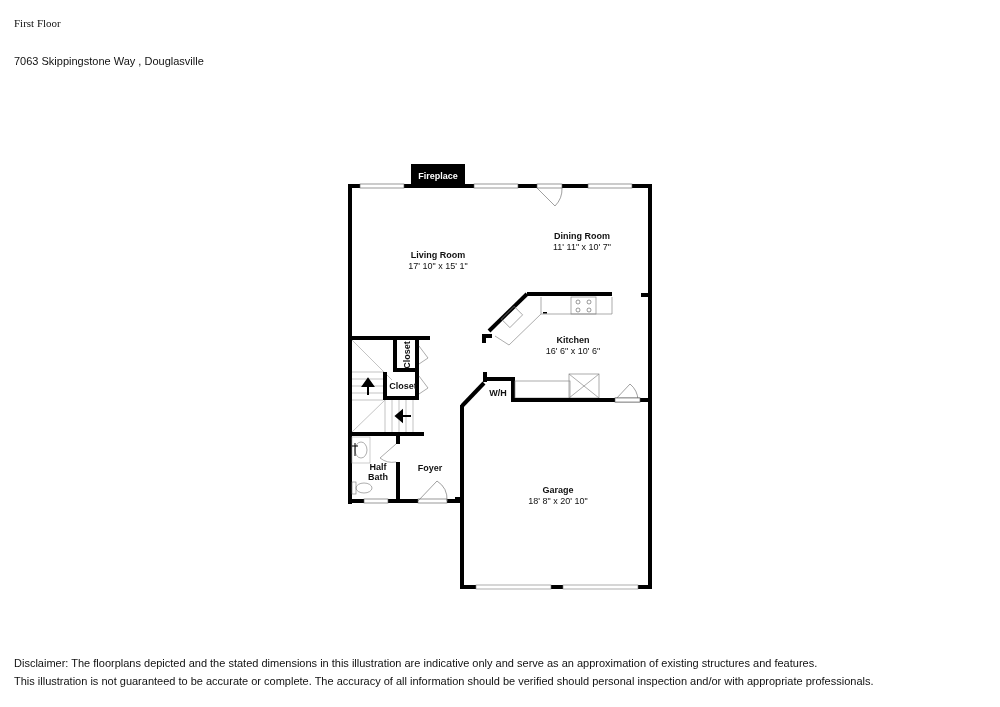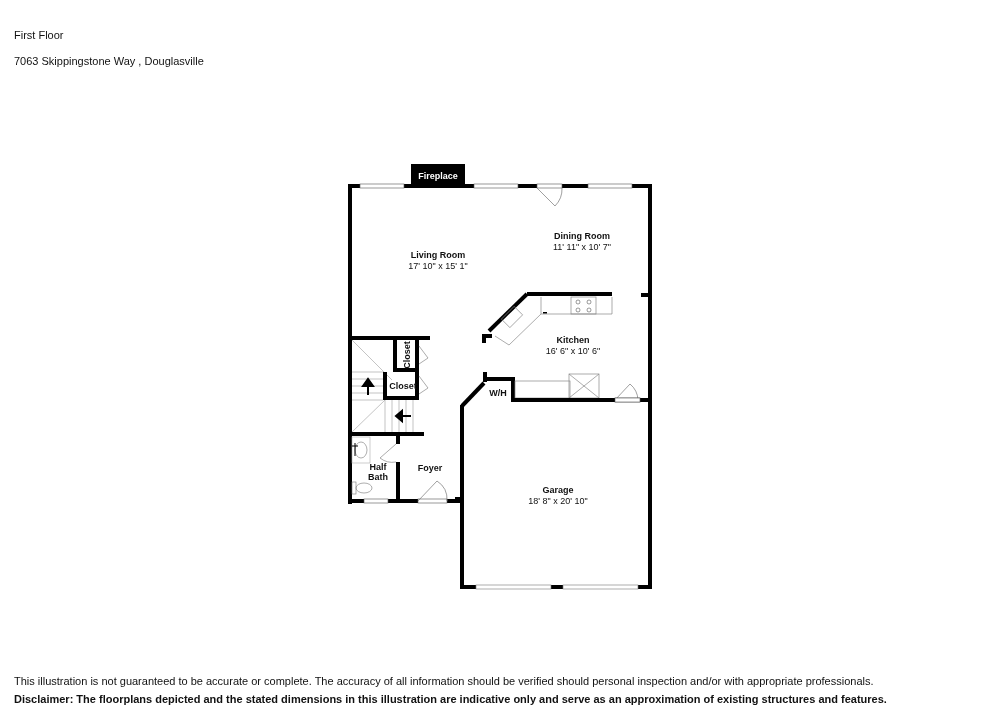--- a/index.html
+++ b/index.html
@@ -1,22 +1,22 @@
 <!DOCTYPE html>
 <html><head>
 <meta charset="utf-8">
 <style>
   html, body { margin: 0; padding: 0; background: #ffffff; }
   body { width: 1000px; height: 707px; position: relative; overflow: hidden;
          font-family: "Liberation Sans", sans-serif; color: #111; }
   .hdr { position: absolute; left: 14px; font-size: 11px; line-height: 14px; }
   .hdr.l1 { top: 15px; margin-top: 39px; }
-  .hdr.l2 { top: 28px; }
+  .hdr.l2 { top: 16px; font-family: Liberation Serif, serif; }
   .disc { position: absolute; left: 14px; font-size: 11px; line-height: 14px; white-space: nowrap; }
-  .disc.d1 { top: 692px; font-weight: bold; }
+  .disc.d1 { top: 656px; }
   .disc.d2 { top: 674px; }
   svg.plan { position: absolute; left: 0; top: 0; }
   svg text { font-family: "Liberation Sans", sans-serif; }
   .rname { font-weight: bold; font-size: 9px; fill: #111; }
   .rdim { font-size: 9px; fill: #111; }
 </style>
 </head>
 <body>
 
 <div class="hdr l1">7063 Skippingstone Way , Douglasville</div>

